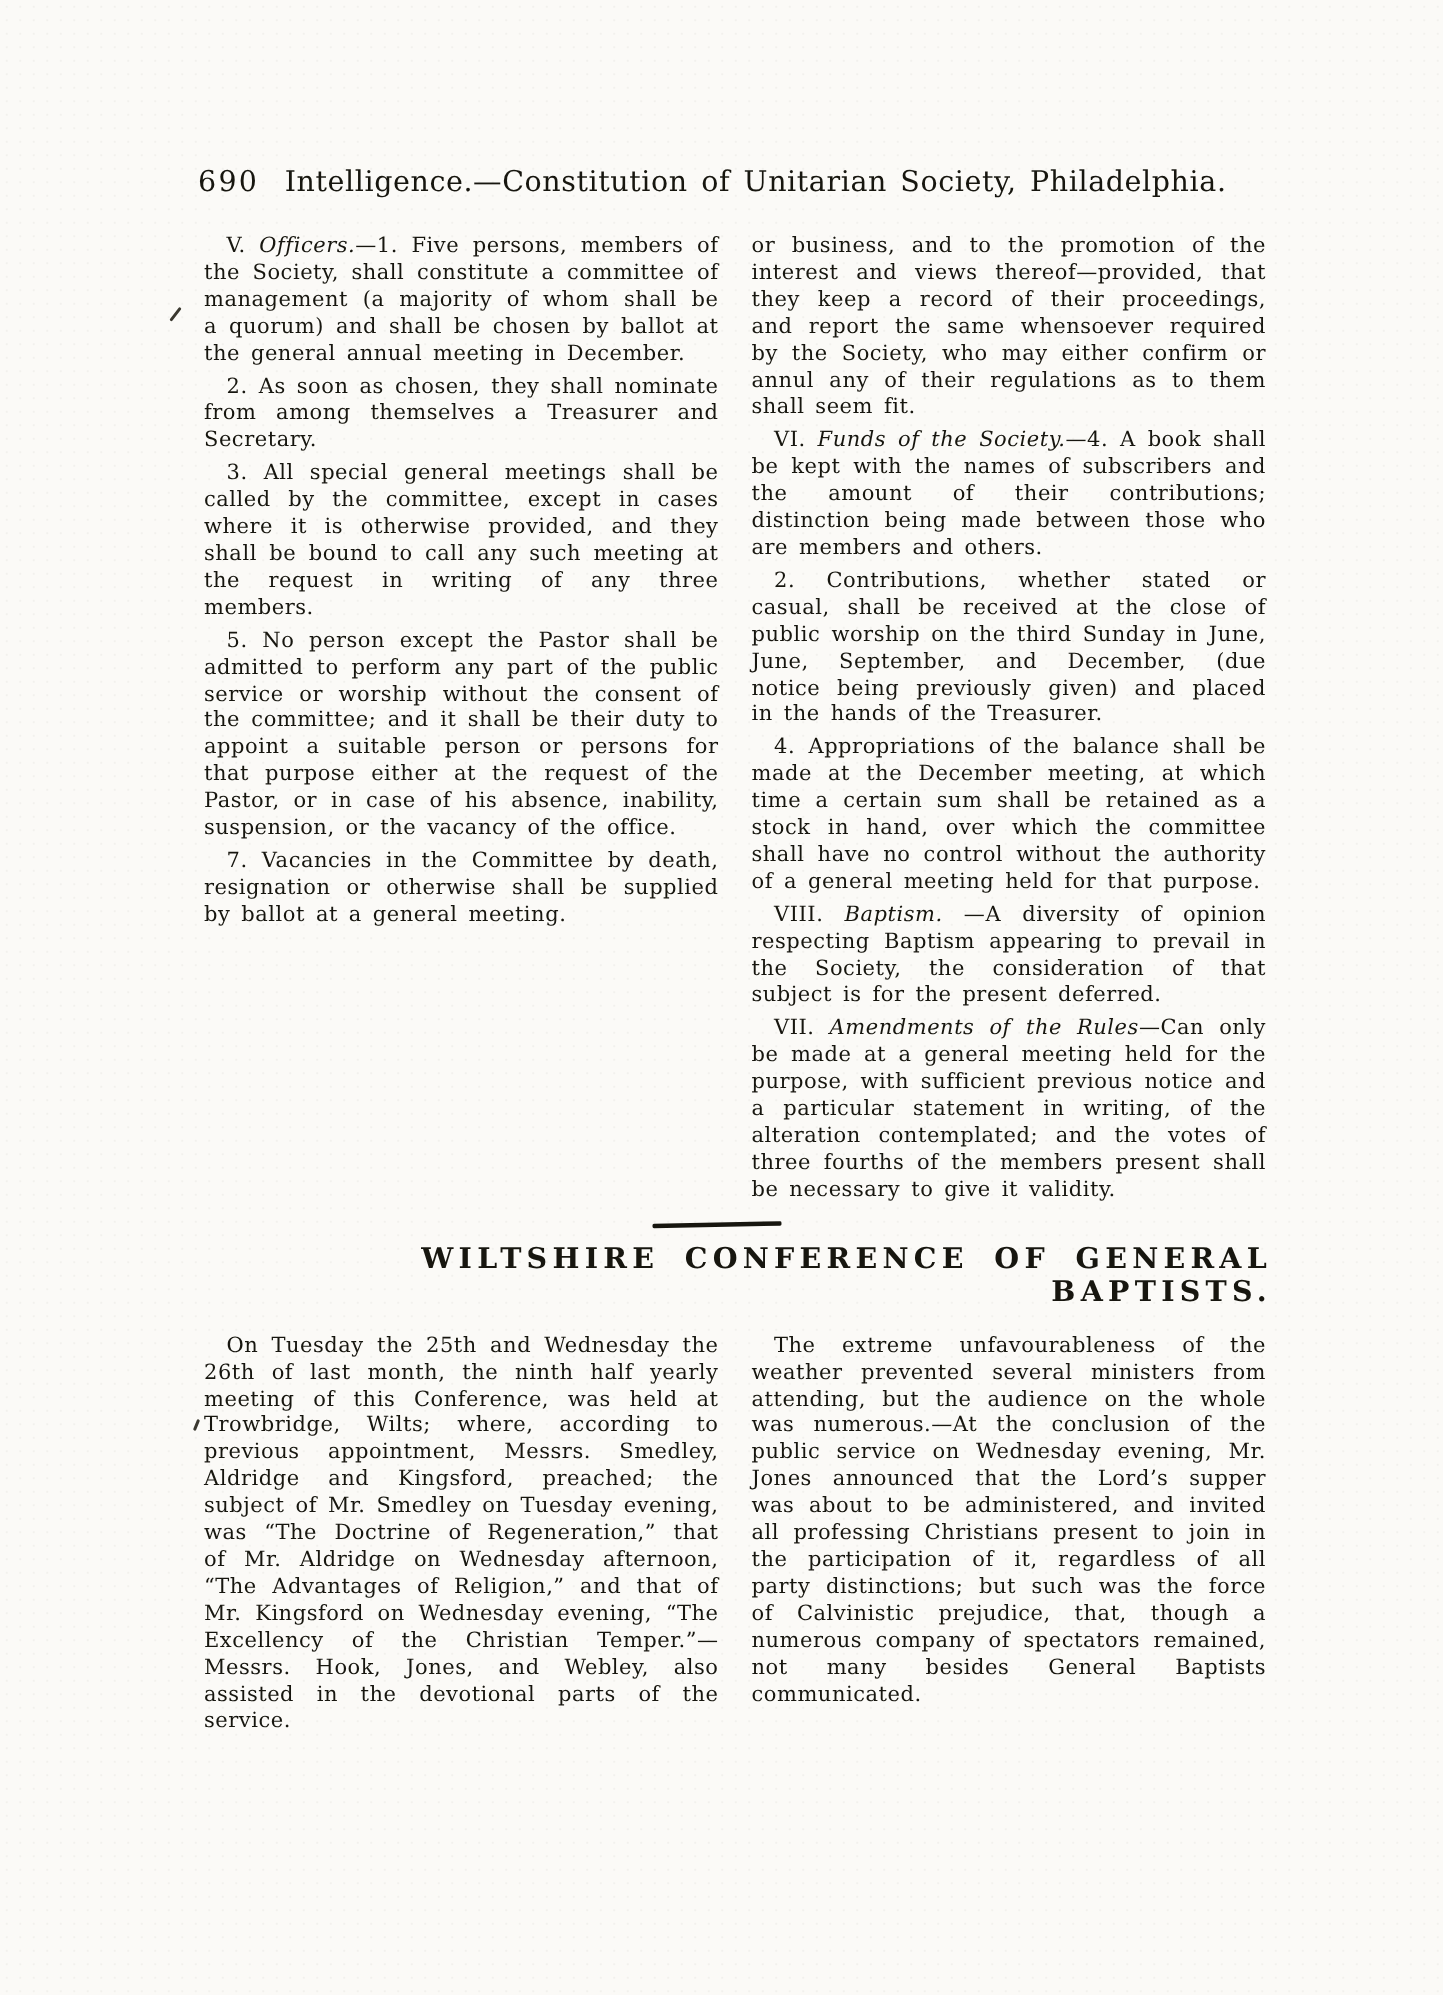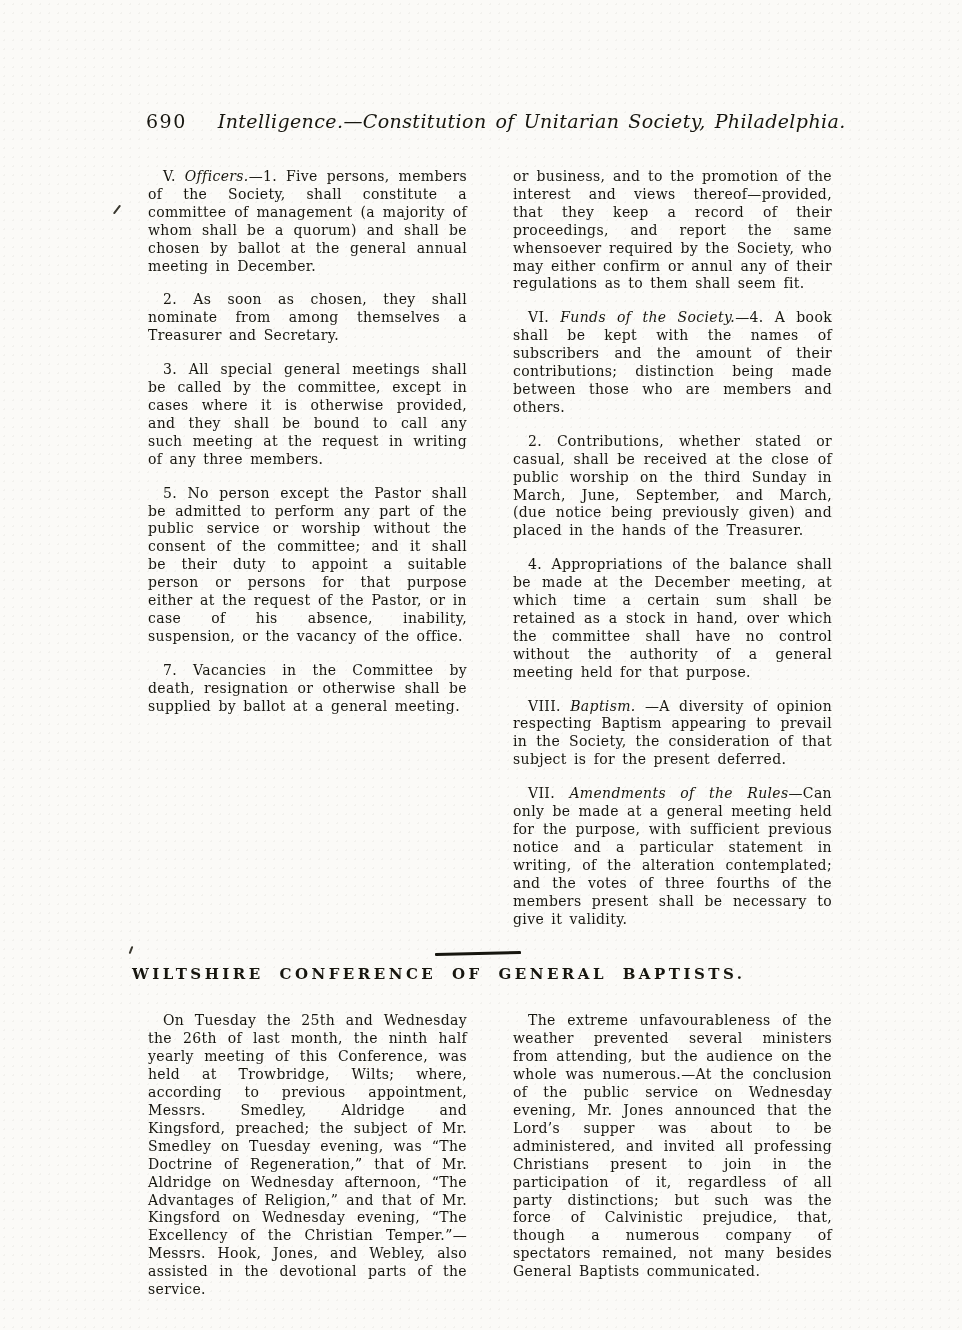--- a/index.html
+++ b/index.html
@@ -10,38 +10,38 @@
     width:962px; height:1330px;
     background-color:#fbfaf7;
     background-image:radial-gradient(#f2f1ed 1px, rgba(0,0,0,0) 1px);
     background-size:9px 9px;
     font-family:"DejaVu Serif","Liberation Serif",serif;
     color:#17160f;
     overflow:hidden;
   }
   .content { position:absolute; left:132px; top:110px; width:716px; }
 
-  .header { display:flex; align-items:baseline; gap:31px; margin:0 2px 20px 14px;
+  .header { display:flex; align-items:baseline; gap:17px; margin:0 2px 20px 0;
             font-size:19px; white-space:nowrap; }
   .pageno { letter-spacing:1.5px; }
-  .running { font-style:italic; letter-spacing:0.4px; word-spacing:2.5px;text-align:right; }
+  .running { letter-spacing:0.4px; word-spacing:2.5px;text-align:right; }
 
   .cols { display:flex; gap:14px; }
   .col { width:351px; text-align:justify;
          font-size:14px; line-height:17.9px;
          letter-spacing:0.35px; word-spacing:2.5px; }
-  .para { margin:16px; text-indent:15px; }
+  .para { margin:4px; text-indent:15px; }
   .cont { text-indent:0; }
   .it { font-style:italic; }
 
   .divider { width:86px; height:3px; background:#17160f; border-radius:1px;
              margin:8px auto 10px auto; transform:translateX(-12px) rotate(-1.2deg); }
 
-  .section-heading { margin:0 0 13px 0; text-align:left;
-                     font-size:15px; font-weight:bold;
+  .section-heading { margin:0 0 13px 0; text-align:right;
+                     font-size:19px; font-weight:bold;
                      letter-spacing:3.5px; word-spacing:7px; }
 
   .scan-mark { position:absolute; width:2px; height:11px; background:#3a382f;
                border-radius:2px; }
   .mark-a { left:116px; top:204px; transform:rotate(38deg); }
   .mark-b { left:130px; top:946px; height:8px; transform:rotate(22deg); }
 </style>
 </head>
 <body>
 
@@ -60,21 +60,21 @@
       <div class="col">
         <p class="para"><span class="rn">V. </span><span class="it">Officers.</span><span>—1. Five persons, members of the Society, shall constitute a committee of management (a majority of whom shall be a quorum) and shall be chosen by ballot at the general annual meeting in December.</span></p>
         <p class="para"><span>2. As soon as chosen, they shall nominate from among themselves a Treasurer and Secretary.</span></p>
         <p class="para"><span>3. All special general meetings shall be called by the committee, except in cases where it is otherwise provided, and they shall be bound to call any such meeting at the request in writing of any three members.</span></p>
         <p class="para"><span>5. No person except the Pastor shall be admitted to perform any part of the public service or worship without the consent of the committee; and it shall be their duty to appoint a suitable person or persons for that purpose either at the request of the Pastor, or in case of his absence, inability, suspension, or the vacancy of the office.</span></p>
         <p class="para"><span>7. Vacancies in the Committee by death, resignation or otherwise shall be supplied by ballot at a general meeting.</span></p>
       </div>
       <div class="col">
         <p class="para cont"><span>or business, and to the promotion of the interest and views thereof—provided, that they keep a record of their proceedings, and report the same whensoever required by the Society, who may either confirm or annul any of their regulations as to them shall seem fit.</span></p>
         <p class="para"><span class="rn">VI. </span><span class="it">Funds of the Society.</span><span>—4. A book shall be kept with the names of subscribers and the amount of their contributions; distinction being made between those who are members and others.</span></p>
-        <p class="para"><span>2. Contributions, whether stated or casual, shall be received at the close of public worship on the third Sunday in March, June, September, and March, (due notice being previously given) and placed in the hands of the Treasurer.</span></p>
+        <p class="para"><span>2. Contributions, whether stated or casual, shall be received at the close of public worship on the third Sunday in June, June, September, and December, (due notice being previously given) and placed in the hands of the Treasurer.</span></p>
         <p class="para"><span>4. Appropriations of the balance shall be made at the December meeting, at which time a certain sum shall be retained as a stock in hand, over which the committee shall have no control without the authority of a general meeting held for that purpose.</span></p>
         <p class="para"><span class="rn">VIII. </span><span class="it">Baptism.</span><span> —A diversity of opinion respecting Baptism appearing to prevail in the Society, the consideration of that subject is for the present deferred.</span></p>
         <p class="para"><span class="rn">VII. </span><span class="it">Amendments of the Rules</span><span>—Can only be made at a general meeting held for the purpose, with sufficient previous notice and a particular statement in writing, of the alteration contemplated; and the votes of three fourths of the members present shall be necessary to give it validity.</span></p>
       </div>
     </div>
 
     <div class="divider"></div>
 
     <h2 class="section-heading">WILTSHIRE CONFERENCE OF GENERAL BAPTISTS.</h2>
 

